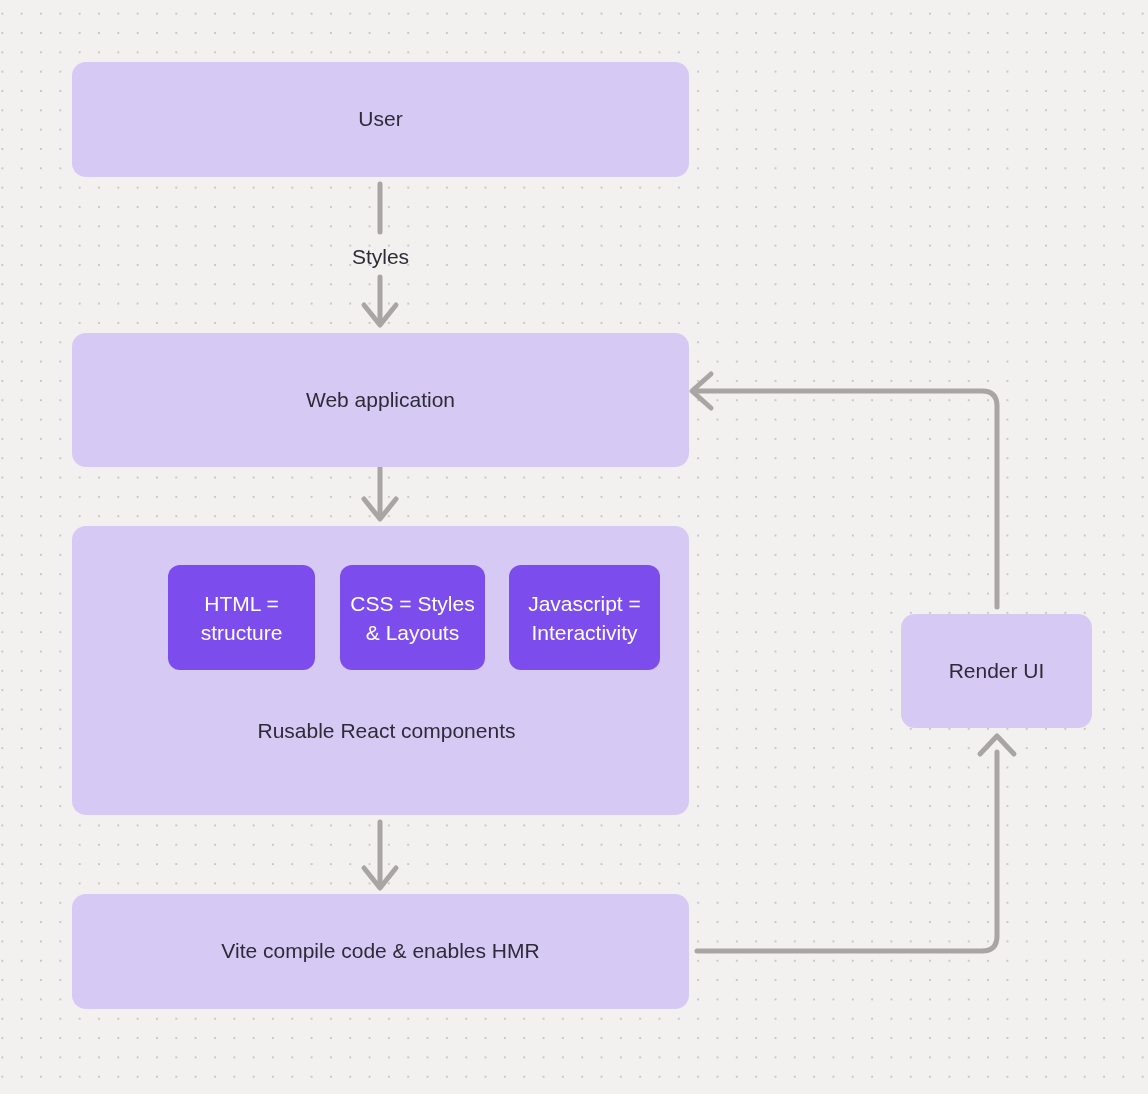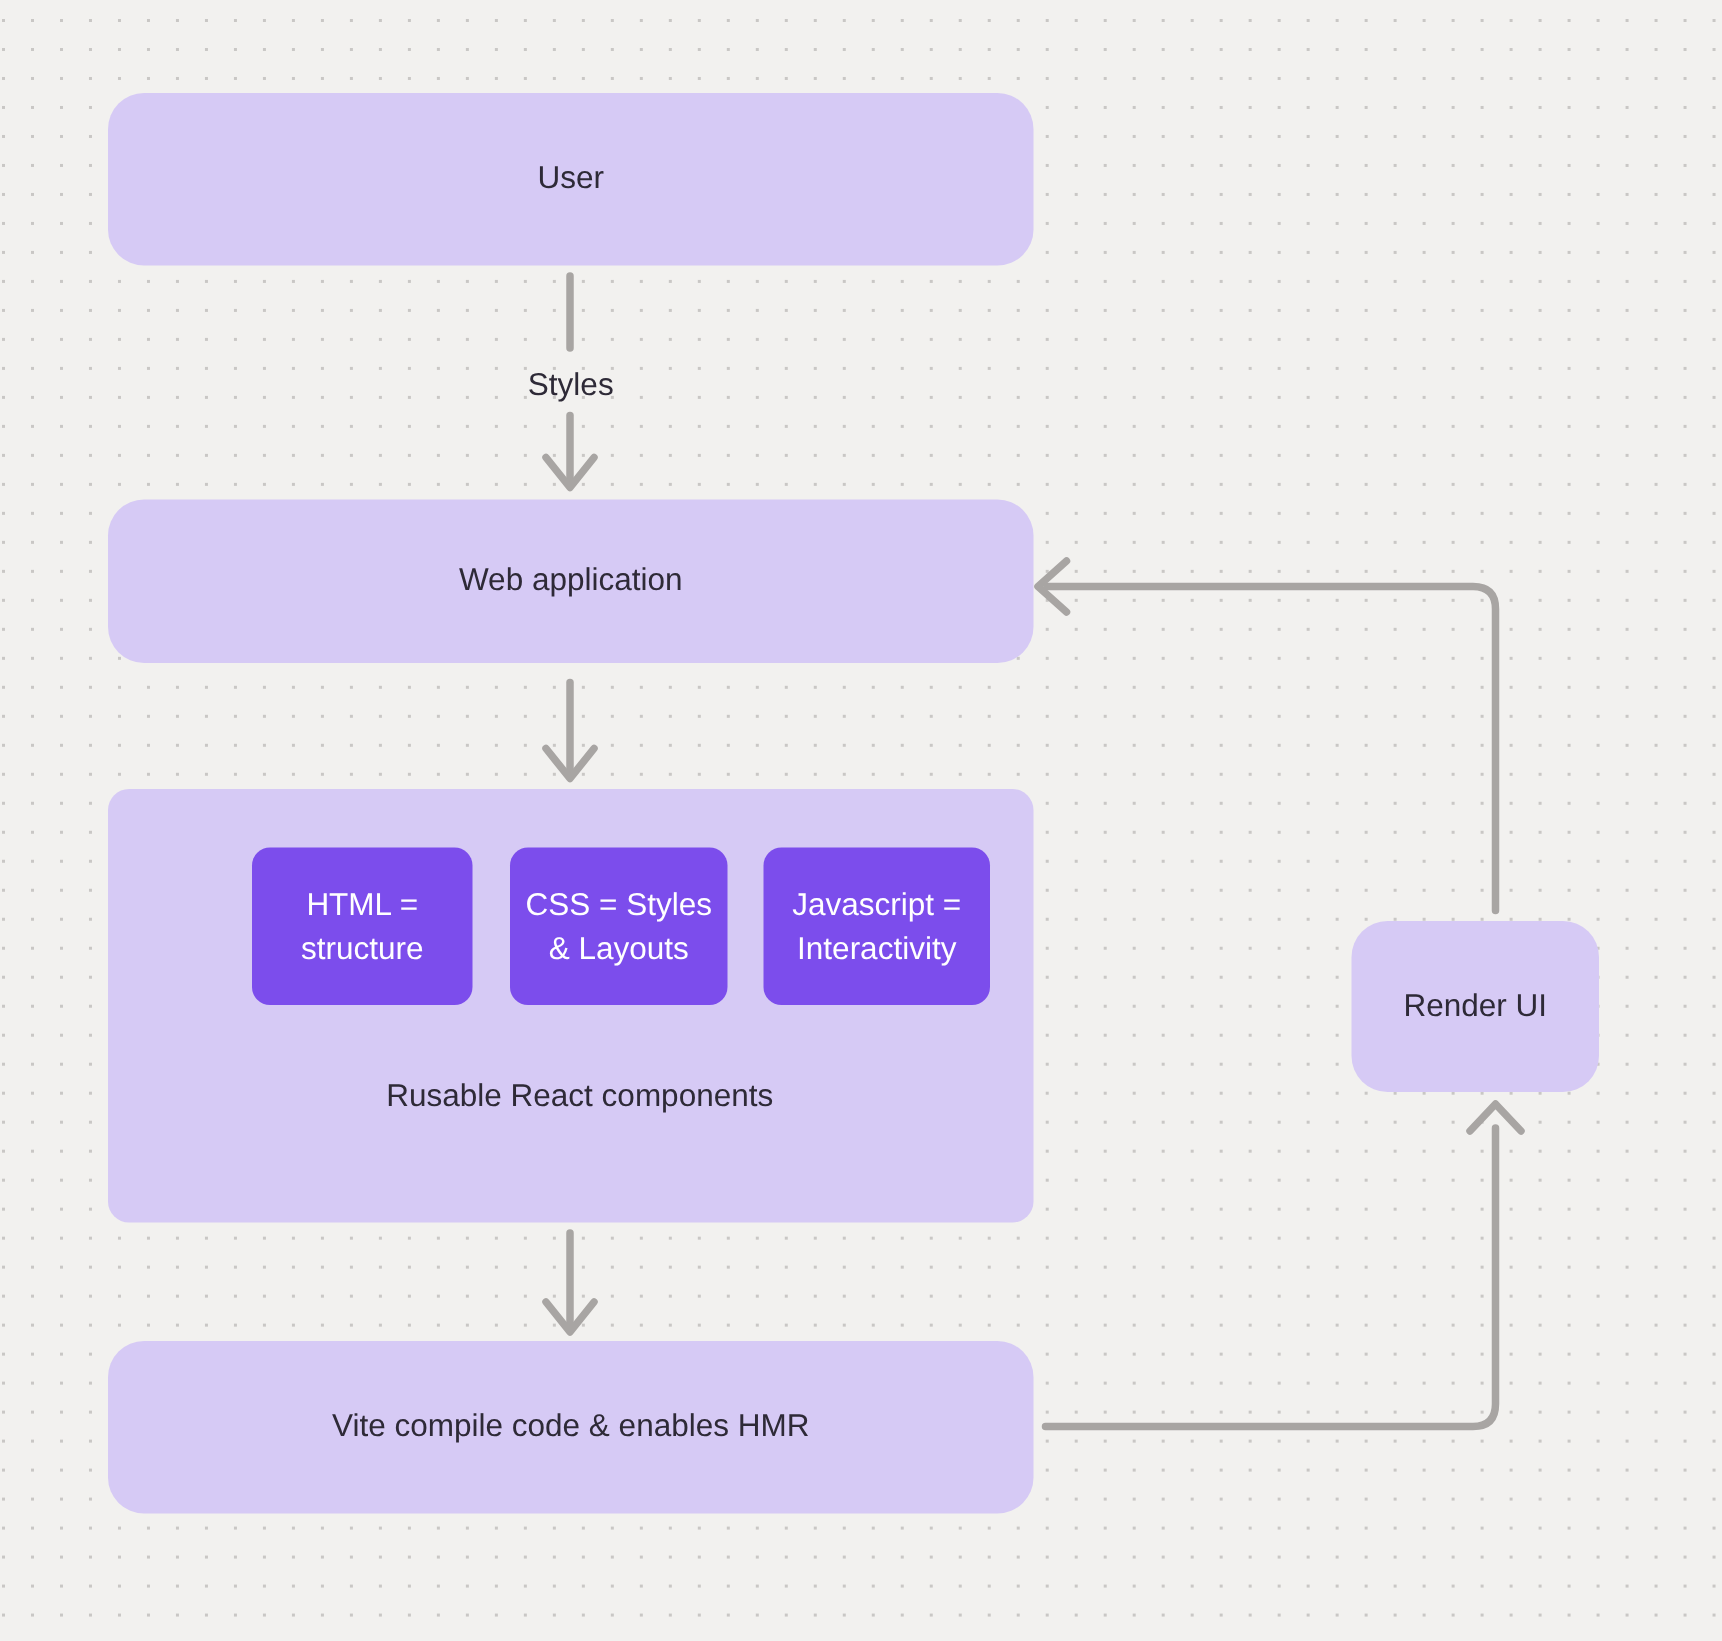--- a/index.html
+++ b/index.html
@@ -33,33 +33,33 @@
   .connectors path {
     fill: none;
     stroke: var(--connector);
     stroke-width: 5;
     stroke-linecap: round;
     stroke-linejoin: round;
   }
   .node {
     position: absolute;
     background: var(--node-fill);
-    border-radius: 24px;
+    border-radius: 14px;
     display: flex;
     align-items: center;
     justify-content: center;
     color: var(--node-text);
     font-size: 21px;
     line-height: 1.25;
     text-align: center;
   }
   .node-user        { left: 72px;  top: 62px;  width: 617px; height: 115px; }
-  .node-webapp      { left: 72px;  top: 333px; width: 617px; height: 109px; }
+  .node-webapp      { left: 72px;  top: 333px; width: 617px; height: 134px; }
   .node-vite        { left: 72px;  top: 894px; width: 617px; height: 115px; }
-  .node-renderui    { left: 901px; top: 614px; width: 165px; height: 114px; }
+  .node-renderui    { left: 901px; top: 614px; width: 191px; height: 114px; }
   .group {
     position: absolute;
     left: 72px; top: 526px; width: 617px; height: 289px;
     background: var(--node-fill);
     border-radius: 14px;
   }
   .chip {
     position: absolute;
     top: 39px; height: 105px;
     background: var(--chip-fill);

